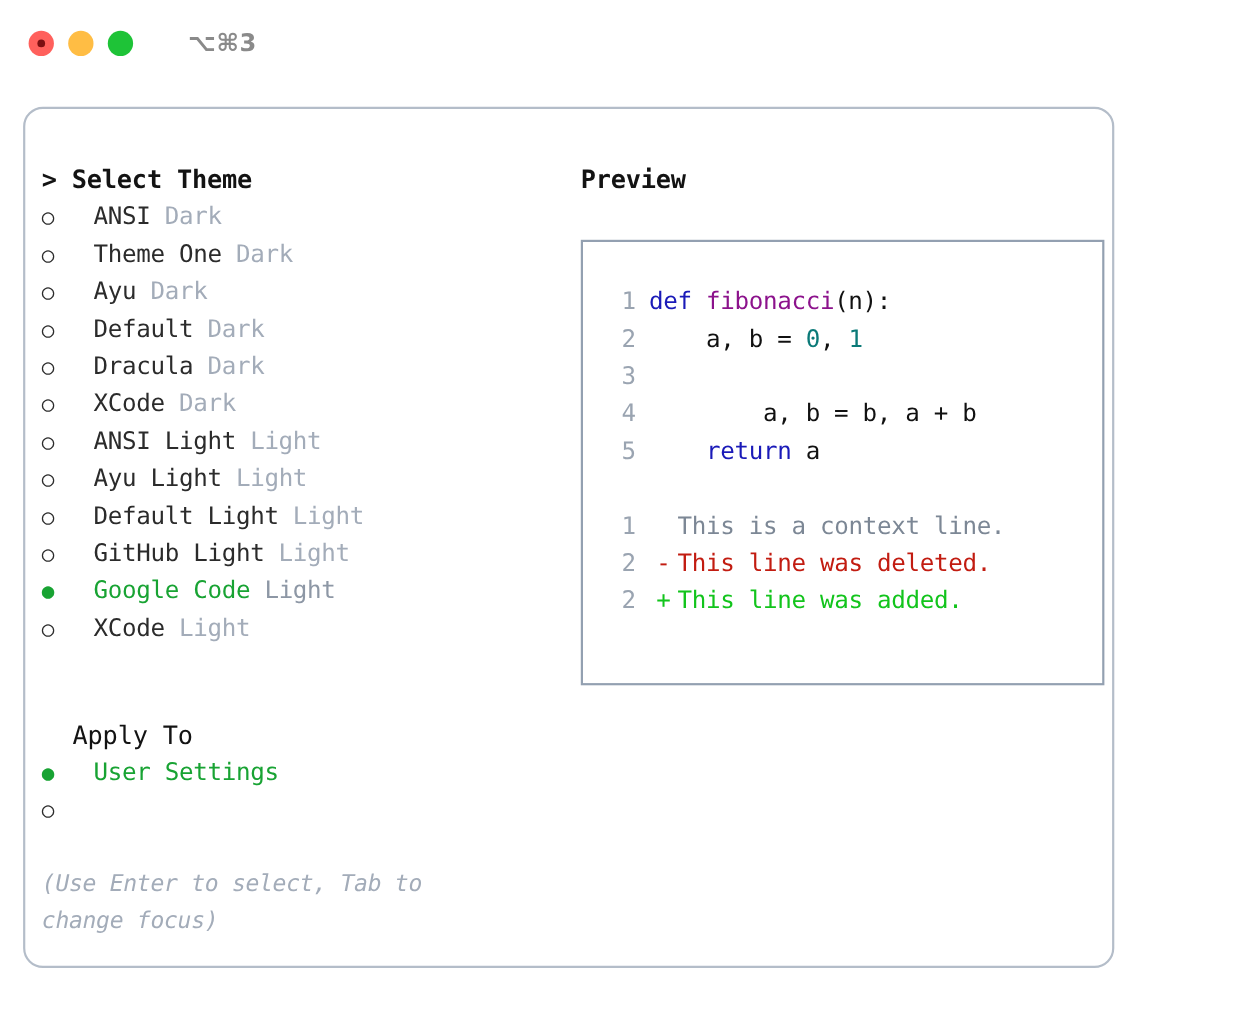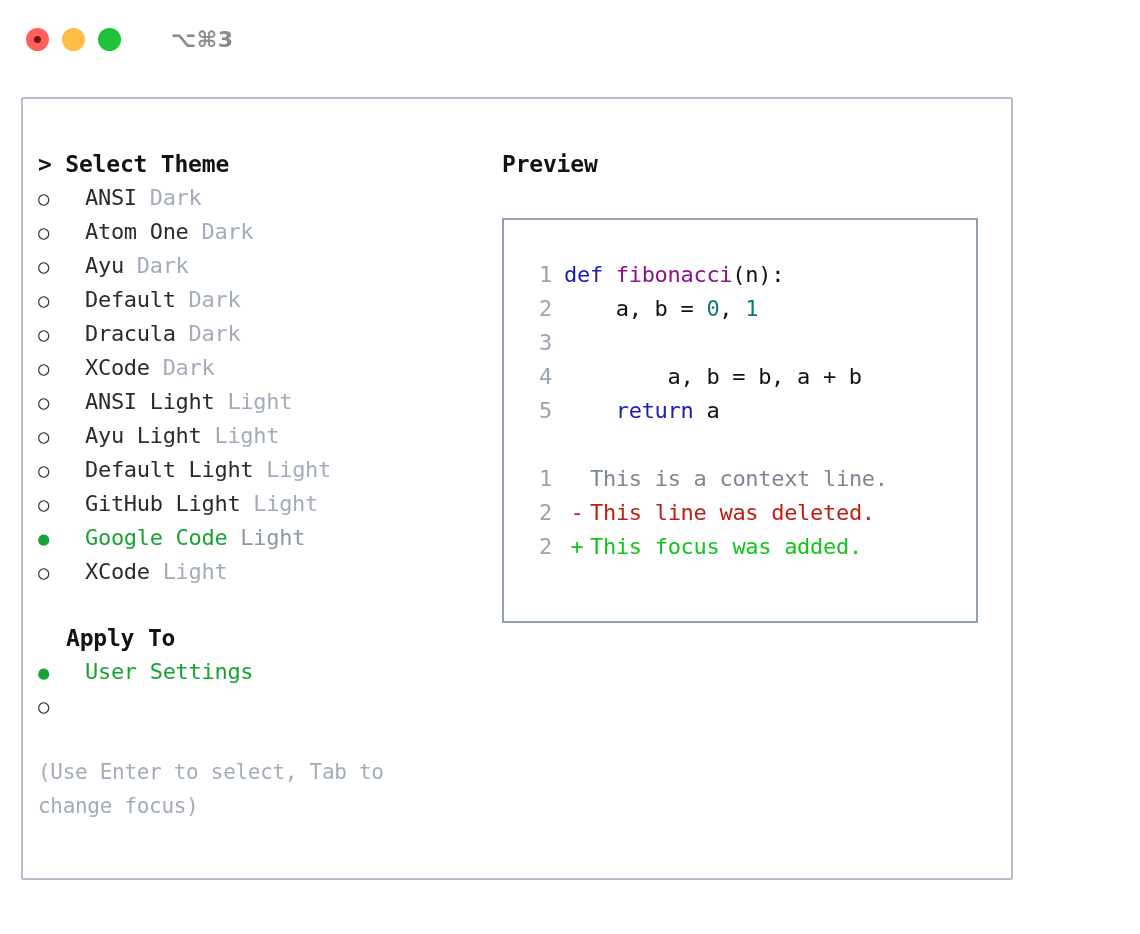--- a/index.html
+++ b/index.html
@@ -70,21 +70,21 @@
 
   
   .panel {
     position: absolute;
     left: 21px;
     top: 97px;
     width: 992px;
     height: 783px;
     box-sizing: border-box;
     border: 2px solid #b4bdc9;
-    border-radius: 2px;
+    border-radius: 18px;
     background: #ffffff;
   }
 
   .columns {
     position: absolute;
     left: 0; top: 0;
     width: 100%; height: 100%;
   }
 
   
@@ -96,21 +96,21 @@
   }
 
   .section-header {
     font-size: 23px;
     font-weight: bold;
     color: #131313;
     line-height: 34px;
     white-space: pre;
     letter-spacing: -0.2px;
   }
-  .section-header.indent { padding-left: 28px; font-weight: bold; }
+  .section-header.indent { padding-left: 28px; font-weight: normal; margin-top: 31px; }
 
   .opt {
     display: flex;
     align-items: baseline;
     line-height: 34px;
     font-size: 22px;
     white-space: pre;
     letter-spacing: -0.3px;
   }
   .bullet {
@@ -128,26 +128,27 @@
 
   .spacer-sm { height: 32px; }
   .spacer-md { height: 32px; }
 
   .hint {
     font-size: 21px;
     color: #a3acb9;
     line-height: 34px;
     width: 420px;
     letter-spacing: -0.3px;
+    font-style: italic;
   }
 
   
   .right-col {
     position: absolute;
-    left: 479px;
+    left: 505px;
     top: 48px;
     width: 500px;
   }
   .preview-title {
     font-size: 23px;
     font-weight: bold;
     color: #131313;
     line-height: 34px;
     letter-spacing: -0.2px;
   }
@@ -202,21 +203,21 @@
     <div class="shortcut">⌥⌘3</div>
   </div>
 
   <div class="panel">
     <div class="columns">
 
       <div class="left-col">
         <div class="section-header">&gt; Select Theme</div>
         <div id="theme-items">
             <div class="opt"><span class="bullet">○</span><span class="opt-label">ANSI</span><span class="opt-suffix"> Dark</span></div>
-            <div class="opt"><span class="bullet">○</span><span class="opt-label">Atom One</span><span class="opt-suffix"> Dark</span></div>
+            <div class="opt"><span class="bullet">○</span><span class="opt-label">Theme One</span><span class="opt-suffix"> Dark</span></div>
             <div class="opt"><span class="bullet">○</span><span class="opt-label">Ayu</span><span class="opt-suffix"> Dark</span></div>
             <div class="opt"><span class="bullet">○</span><span class="opt-label">Default</span><span class="opt-suffix"> Dark</span></div>
             <div class="opt"><span class="bullet">○</span><span class="opt-label">Dracula</span><span class="opt-suffix"> Dark</span></div>
             <div class="opt"><span class="bullet">○</span><span class="opt-label">XCode</span><span class="opt-suffix"> Dark</span></div>
             <div class="opt"><span class="bullet">○</span><span class="opt-label">ANSI Light</span><span class="opt-suffix"> Light</span></div>
             <div class="opt"><span class="bullet">○</span><span class="opt-label">Ayu Light</span><span class="opt-suffix"> Light</span></div>
             <div class="opt"><span class="bullet">○</span><span class="opt-label">Default Light</span><span class="opt-suffix"> Light</span></div>
             <div class="opt"><span class="bullet">○</span><span class="opt-label">GitHub Light</span><span class="opt-suffix"> Light</span></div>
             <div class="opt selected"><span class="bullet">●</span><span class="opt-label">Google Code</span><span class="opt-suffix"> Light</span></div>
             <div class="opt"><span class="bullet">○</span><span class="opt-label">XCode</span><span class="opt-suffix"> Light</span></div>
@@ -242,20 +243,20 @@
               <div class="code-line"><span class="lineno">1</span><span class="code-text"><span class="tok-kw">def </span><span class="tok-fn">fibonacci</span><span class="tok-pl">(n):</span></span></div>
               <div class="code-line"><span class="lineno">2</span><span class="code-text"><span class="tok-pl">    a, b = </span><span class="tok-num">0</span><span class="tok-pl">, </span><span class="tok-num">1</span></span></div>
               <div class="code-line"><span class="lineno">3</span></div>
               <div class="code-line"><span class="lineno">4</span><span class="code-text"><span class="tok-pl">        a, b = b, a + b</span></span></div>
               <div class="code-line"><span class="lineno">5</span><span class="code-text"><span class="tok-pl">    </span><span class="tok-kw">return</span><span class="tok-pl"> a</span></span></div>
             </div>
           <div class="diff-gap"></div>
           <div id="diff-lines">
               <div class="diff-line"><span class="lineno">1</span><span class="diff-sign diff-ctx"> </span><span class="diff-ctx">This is a context line.</span></div>
               <div class="diff-line"><span class="lineno">2</span><span class="diff-sign diff-del">-</span><span class="diff-del">This line was deleted.</span></div>
-              <div class="diff-line"><span class="lineno">2</span><span class="diff-sign diff-add">+</span><span class="diff-add">This focus was added.</span></div>
+              <div class="diff-line"><span class="lineno">2</span><span class="diff-sign diff-add">+</span><span class="diff-add">This line was added.</span></div>
             </div>
         </div>
       </div>
 
     </div>
   </div>
 </div>
 
 </body></html>

